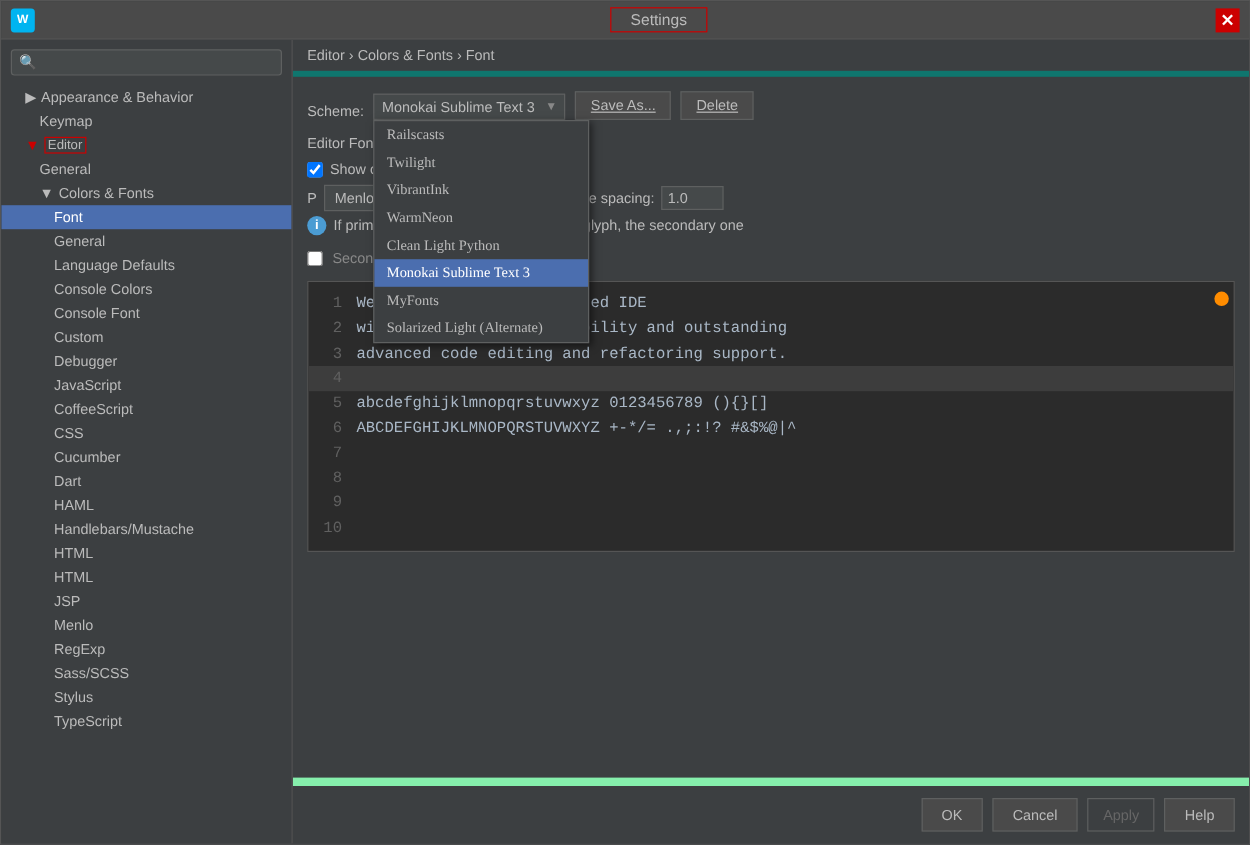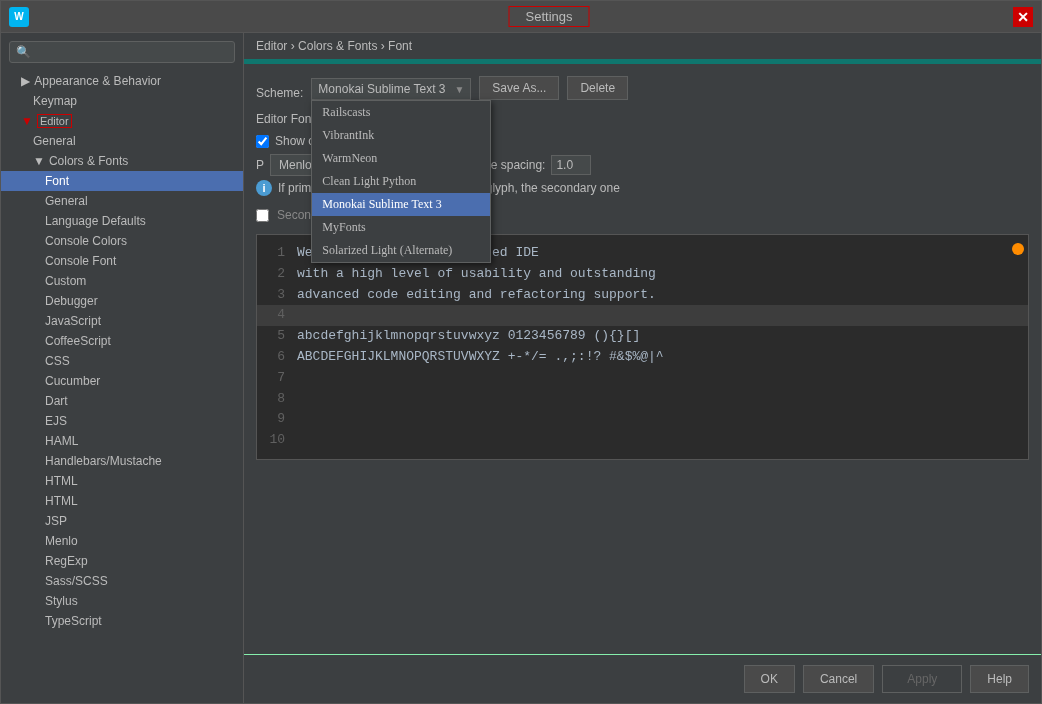--- a/index.html
+++ b/index.html
@@ -190,20 +190,21 @@
       font-size: 12px;
     }
     .dropdown-item.selected { background: #4b6eaf; color: white; }
     .btn {
       background: #4a4a4a;
       border: 1px solid #5e6060;
       color: #bbb;
       padding: 4px 12px;
       cursor: pointer;
       font-size: 12px;
+      text-decoration: underline;
     }
     .btn:disabled { color: #666; cursor: default; }
     .editor-font-row {
       display: flex;
       align-items: center;
       gap: 6px;
       margin-bottom: 8px;
       color: #bbb;
       font-size: 12px;
     }
@@ -258,21 +259,21 @@
       font-size: 12px;
       width: 40px;
       text-align: center;
     }
     .line-spacing-input {
       background: #45494a;
       border: 1px solid #5e6060;
       color: #bbb;
       padding: 2px 4px;
       font-size: 12px;
-      width: 40px;
+      width: 52px;
     }
     .checkbox-row {
       display: flex;
       align-items: center;
       gap: 6px;
       margin-bottom: 6px;
       color: #bbb;
       font-size: 12px;
     }
     .info-icon {
@@ -290,41 +291,41 @@
     }
     .secondary-row {
       display: flex;
       align-items: center;
       gap: 8px;
       margin-bottom: 8px;
       color: #888;
       font-size: 12px;
     }
     .footer {
-      border-top: 1px solid #86efac;
+      border-top: 7px solid #86efac;
       padding: 10px 12px;
       display: flex;
       justify-content: flex-end;
       gap: 8px;
       flex-shrink: 0;
       background: #3c3f41;
     }
     .footer .btn-primary {
       background: #4a4a4a;
       border: 1px solid #5e6060;
       color: #bbb;
       padding: 6px 16px;
       cursor: pointer;
       font-size: 12px;
     }
     .footer .btn-disabled {
       background: #3c3f41;
       border: 1px solid #5e6060;
       color: #666;
-      padding: 6px 24px;
+      padding: 6px 12px;
       cursor: default;
       font-size: 12px;
     }
     ::-webkit-scrollbar { width: 6px; height: 6px; }
     ::-webkit-scrollbar-track { background: #3c3f41; }
     ::-webkit-scrollbar-thumb { background: #5e6060; }
   </style>
 </head>
 <body>
 
@@ -414,23 +415,20 @@
       </div>
 
       <div class="sidebar-item indent3">
         <span>Cucumber</span>
       </div>
 
       <div class="sidebar-item indent3">
         <span>Dart</span>
       </div>
 
-      <div class="sidebar-item indent3">
-        <span>EJS</span>
-      </div>
 
       <div class="sidebar-item indent3">
         <span>HAML</span>
       </div>
 
       <div class="sidebar-item indent3">
         <span>Handlebars/Mustache</span>
       </div>
 
       <div class="sidebar-item indent3">
@@ -481,20 +479,21 @@
         <div class="scheme-row">
           <span class="scheme-label">Scheme:</span>
           <div class="scheme-dropdown">
             <div class="scheme-select-btn">
               <span>Monokai Sublime Text 3</span>
               <span class="arrow">▼</span>
             </div>
 
             <div class="dropdown-menu">
               <div class="dropdown-item">Railscasts</div>
+              <div class="dropdown-item">Twilight</div>
               <div class="dropdown-item">VibrantInk</div>
               <div class="dropdown-item">WarmNeon</div>
               <div class="dropdown-item">Clean Light Python</div>
               <div class="dropdown-item selected">Monokai Sublime Text 3</div>
               <div class="dropdown-item">MyFonts</div>
               <div class="dropdown-item">Solarized Light (Alternate)</div>
             </div>
           </div>
           <button class="btn">Save As...</button>
           <button class="btn">Delete</button>

